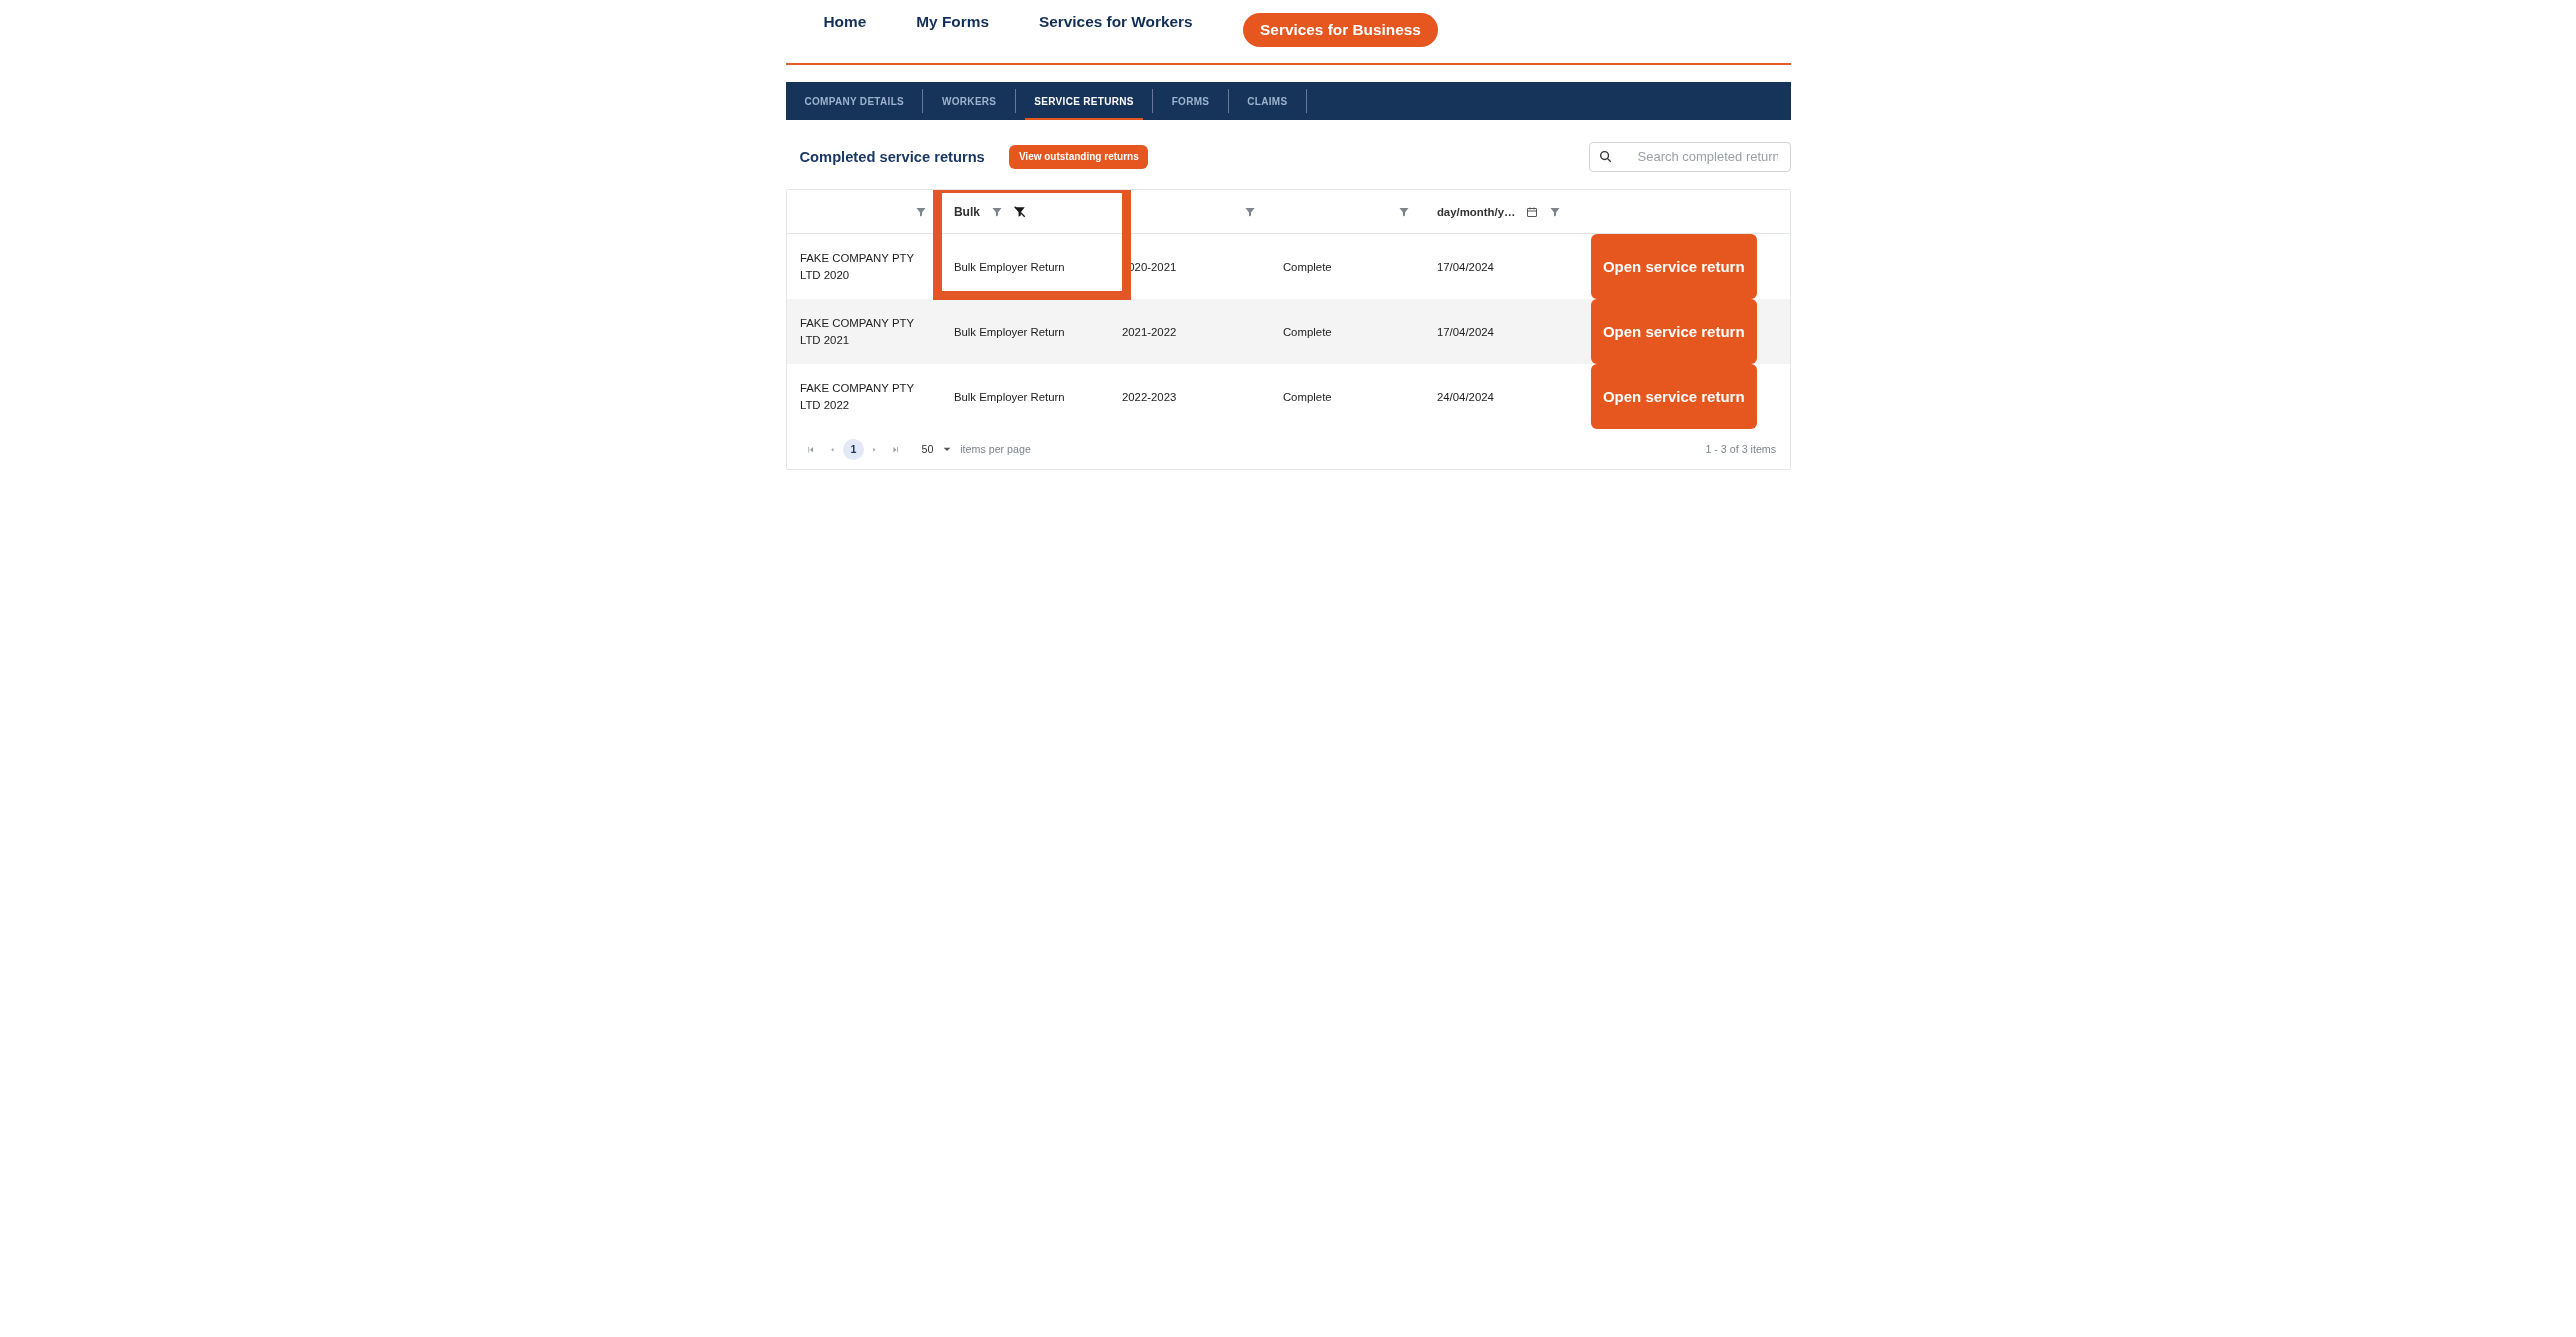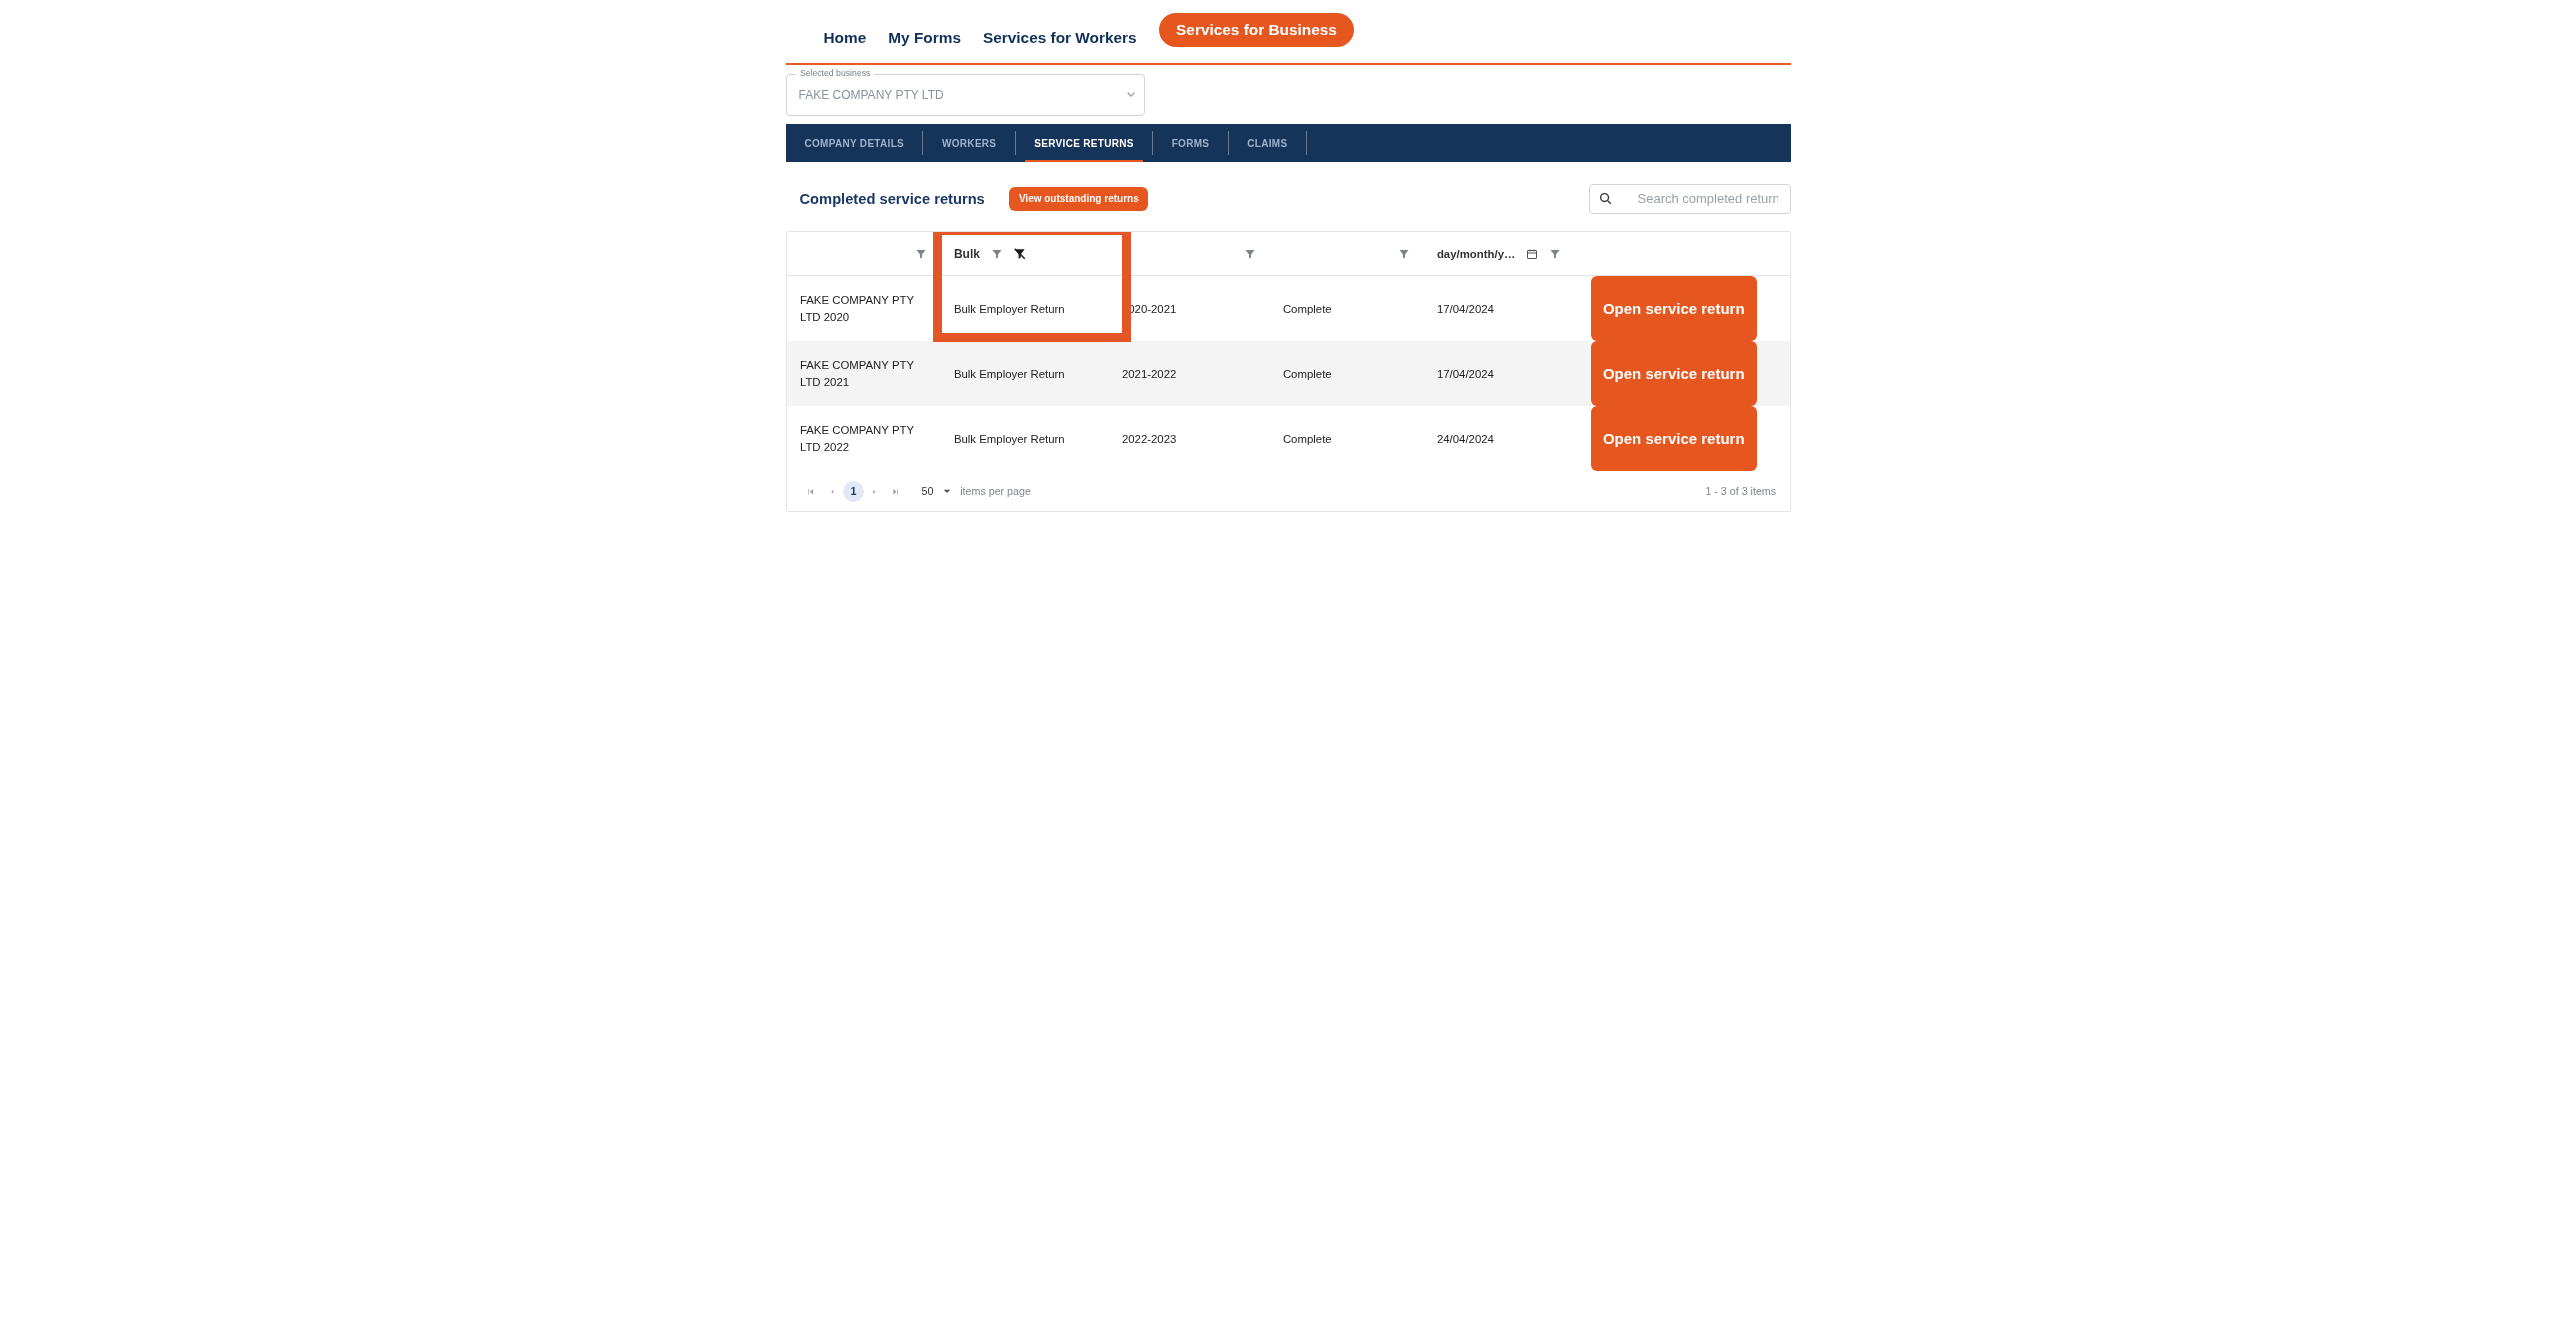--- a/index.html
+++ b/index.html
@@ -13,21 +13,21 @@
     --border:#d0d4d8;
     --header-peach:#f6e0ce;
     --row-alt:#f4f4f4;
     --tabmuted:#9db2cc;
     --page-bg:#ffffff;
   }
   html,body{margin:0;padding:0;background:var(--page-bg);font-family:Arial,Helvetica,sans-serif;color:var(--text);}
   .wrap{width:1005px;margin:0 auto;padding:0 6.7px 27px 6.7px;}
 
   
-  .topnav{display:flex;align-items:flex-end;gap:22px;padding:13.4px 0 16px 38px;}
+  .topnav{display:flex;align-items:flex-start;gap:50px;padding:13.4px 0 16px 38px;}
   .topnav .link{color:var(--navy-deep);font-size:15.4px;font-weight:700;cursor:pointer;}
   .topnav .pill{background:var(--orange);color:#fff;border-radius:670px;padding:8px 17.4px;font-size:15.4px;font-weight:700;}
   .topdivider{height:1.3px;background:#e85a25;width:100%;}
 
   
   .selectors{display:flex;gap:13.4px;margin-top:9.4px;}
   .fieldbox{position:relative;border:0.7px solid var(--border);border-radius:4px;flex:0 0 auto;height:40px;display:flex;align-items:center;padding:0 29.5px 0 12px;color:var(--muted2);}
   .fieldbox.business{width:316px;}
   .fieldbox.employer{width:316px;color:#333;}
   .fieldbox .flabel{position:absolute;top:-6.7px;left:9.4px;background:#fff;padding:0 4px;font-size:8.7px;color:var(--muted);}
@@ -95,29 +95,20 @@
 
   <nav class="topnav">
     <span class="link">Home</span>
     <span class="link">My Forms</span>
     <span class="link">Services for Workers</span>
     <span class="pill">Services for Business</span>
   </nav>
   <div class="topdivider"></div>
 
   <div class="selectors">
-    <div class="fieldbox business">
-      <span class="flabel">Selected business</span>
-      <span class="fvalue">FAKE COMPANY PTY LTD</span>
-      <span class="caret">
-        <svg width="8" height="5.4" viewBox="0 0 12 8">
-            <path d="M1 1l5 5 5-5" fill="none" stroke="currentColor" stroke-width="2"></path>
-          </svg>
-      </span>
-    </div>
   </div>
 
   <div class="navybar">
     <div class="navycell">
         <span>COMPANY DETAILS</span>
         <span class="vline"></span>
       </div>
     <div class="navycell">
         <span>WORKERS</span>
         <span class="vline"></span>

